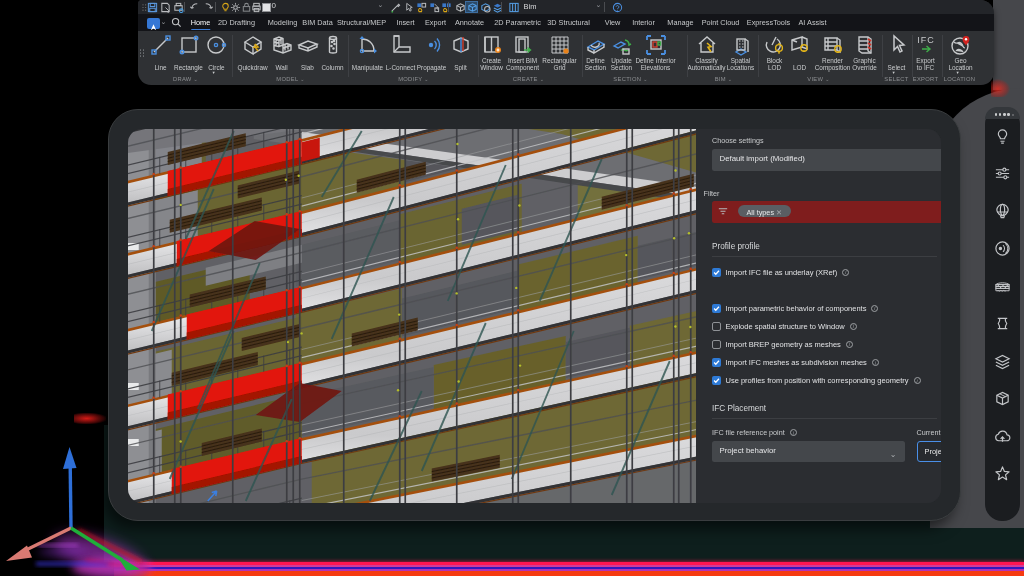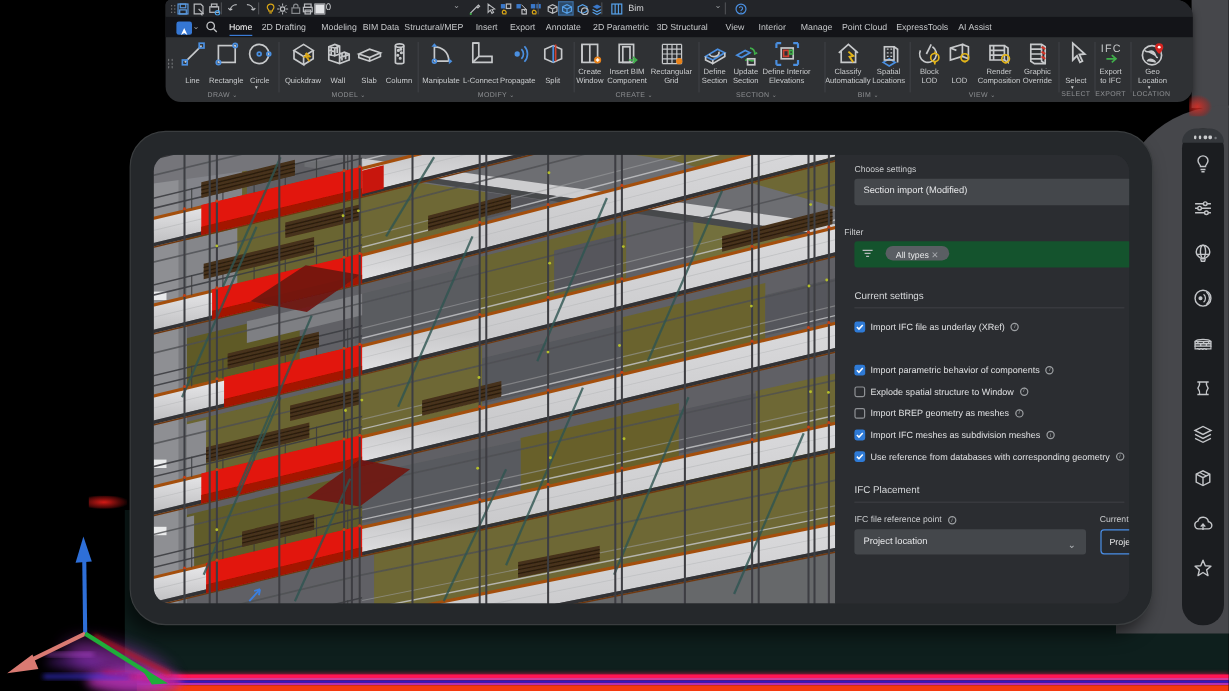--- a/index.html
+++ b/index.html
@@ -19,21 +19,21 @@
 .rgroup {position:absolute;top:45.5px;width:80px;text-align:center;font-size:5.8px;color:#8e9093;letter-spacing:0.3px}
 #window {position:absolute;left:107.5px;top:109px;width:853.5px;height:412px;background:#25282b;border-radius:30px;border:1px solid #3a3d3f;box-shadow:-6px 8px 14px rgba(0,0,0,0.55)}
 #content {position:absolute;left:19px;top:19px;width:813.5px;height:374px;border-radius:14px;overflow:hidden;background:#2b2d31}
 #vp {position:absolute;left:0;top:0;width:568px;height:374px}
 #panel {position:absolute;left:568px;top:0;width:245.5px;height:374px;background:#2b2d31;font-size:7.2px}
 .plabel {position:absolute;color:#c9cbcd;font-size:7.2px;white-space:nowrap}
 .phead {position:absolute;color:#d6d8da;font-size:8.2px;white-space:nowrap}
 .pdiv {position:absolute;width:225px;height:1px;background:#3c3e42}
 .pselect {position:absolute;background:#44474b;border-radius:2.5px;color:#e5e6e8}
 .pselect span {display:inline-block;margin:5px 0 0 8px;font-size:7.8px}
-.pfilter {position:absolute;background:#14532d;border-radius:2.5px;display:flex}
+.pfilter {position:absolute;background:#7f1d1d;border-radius:2.5px;display:flex}
 .pill {display:inline-block;margin:3.5px 0 0 10px;background:#5a5e63;border-radius:8px;color:#e8e9ea;font-size:7.3px;padding:3px 9px 0 9px;height:12.5px}
 .crow {position:absolute;display:flex;align-items:center;height:14px;white-space:nowrap}
 .cbx {width:9px;height:9px;border-radius:2px;display:inline-flex;align-items:center;justify-content:center;flex:none}
 .cbx.on {background:#2e7ad6}
 .cbx.off {border:1px solid #8f9296;background:transparent}
 .ctxt {margin-left:5px;color:#e0e1e3;font-size:7.5px}
 .info {margin-left:5px;width:7px;height:7px;border-radius:50%;border:0.8px solid #9da0a3;color:#9da0a3;font-size:5px;display:inline-flex;align-items:center;justify-content:center;font-style:italic;flex:none}
 .pbtn {position:absolute;background:#272a2e;border:1.2px solid #4a8fe8;border-radius:3px;color:#e8e9ea;font-size:7.4px;padding:5px 0 0 7px;white-space:nowrap;overflow:hidden}
 #sidebar {position:absolute;left:984.5px;top:107.4px;width:35.5px;height:413.6px;background:#1b1d20;border-radius:17px}
 #sidebarhead {position:absolute;left:0;top:0;width:35.5px;height:11.8px;background:#34373b;border-radius:17px 17px 0 0}
@@ -833,29 +833,29 @@
             <circle cx="689" cy="267.9" r="1.3" fill="#c04018"></circle>
             <circle cx="687.2" cy="232.3" r="1.2" fill="#b4be2c"></circle>
             <circle cx="689" cy="351.2" r="1.3" fill="#c04018"></circle>
             <circle cx="688.6" cy="326.0" r="1.2" fill="#b4be2c"></circle>
             <path d="M 206 500 L 215 490 M 215 490 l -5 1.5 M 215 490 l -1 5" stroke="#3b7fe0" stroke-width="1.5" fill="none"></path>
           </g>
         </svg>
       </div>
 <div id="panel">
         <div class="plabel" style="left:16.5px;top:7px">Choose settings</div>
-        <div class="pselect" style="left:16px;top:20px;width:231px;height:22px"><span>Section import (Modified)</span></div>
+        <div class="pselect" style="left:16px;top:20px;width:231px;height:22px"><span>Default import (Modified)</span></div>
         <div class="plabel" style="left:8px;top:60px">Filter</div>
         <div class="pfilter" style="left:16px;top:72px;width:231px;height:22px">
           <svg width="10" height="10" viewBox="0 0 12 12" style="margin:6px 0 0 6px">
             <path d="M1 2 h10 M3 5 h6 M4.5 8 h3" stroke="#b6b9bc" stroke-width="1.3"></path>
           </svg>
           <span class="pill">All types <span style="color:#a6a9ad">✕</span></span>
         </div>
-        <div class="phead" style="left:16.5px;top:112.5px">Current settings</div>
+        <div class="phead" style="left:16.5px;top:112.5px">Profile profile</div>
         <div class="pdiv" style="left:16px;top:126.5px"></div>
         <div class="crow" style="left:16px;top:136px">
           <span class="cbx on">
             <svg width="7" height="7" viewBox="0 0 10 10">
               <path d="M1.5 5 L4 7.5 L8.5 2.5" stroke="#fff" stroke-width="1.8" fill="none"></path>
             </svg>
           </span>
           <span class="ctxt">Import IFC file as underlay (XRef)</span>
           <span class="info">i</span>
         </div>
@@ -886,28 +886,28 @@
           </span>
           <span class="ctxt">Import IFC meshes as subdivision meshes</span>
           <span class="info">i</span>
         </div>
         <div class="crow" style="left:16px;top:244.59999999999997px">
           <span class="cbx on">
             <svg width="7" height="7" viewBox="0 0 10 10">
               <path d="M1.5 5 L4 7.5 L8.5 2.5" stroke="#fff" stroke-width="1.8" fill="none"></path>
             </svg>
           </span>
-          <span class="ctxt">Use reference from databases with corresponding geometry</span>
+          <span class="ctxt">Use profiles from position with corresponding geometry</span>
           <span class="info">i</span>
         </div>
         <div class="phead" style="left:16.5px;top:274.5px">IFC Placement</div>
         <div class="pdiv" style="left:16px;top:288.5px"></div>
         <div class="plabel" style="left:16.5px;top:298.5px">IFC file reference point <span class="info" style="margin-left:3px">i</span></div>
         <div class="plabel" style="left:221px;top:298.5px">Current position of IFC</div>
-        <div class="pselect" style="left:16px;top:312px;width:193px;height:21px"><span>Project location</span><span style="position:absolute;right:8px;top:4px;color:#aaadb0;font-size:8px">⌄</span></div>
+        <div class="pselect" style="left:16px;top:312px;width:193px;height:21px"><span>Project behavior</span><span style="position:absolute;right:8px;top:4px;color:#aaadb0;font-size:8px">⌄</span></div>
         <div class="pbtn" style="left:221px;top:311.5px;width:60px;height:21px">Project locat</div>
       </div>
 </div>
   </div>
 <div id="sidebar">
     <div id="sidebarhead">
       <div style="position:absolute;left:10.5px;top:6px;width:2.4px;height:2.4px;border-radius:50%;background:#c9cbcd"></div>
       <div style="position:absolute;left:14.6px;top:6px;width:2.4px;height:2.4px;border-radius:50%;background:#c9cbcd"></div>
       <div style="position:absolute;left:18.7px;top:6px;width:2.4px;height:2.4px;border-radius:50%;background:#c9cbcd"></div>
       <div style="position:absolute;left:22.799999999999997px;top:6px;width:2.4px;height:2.4px;border-radius:50%;background:#c9cbcd"></div>

